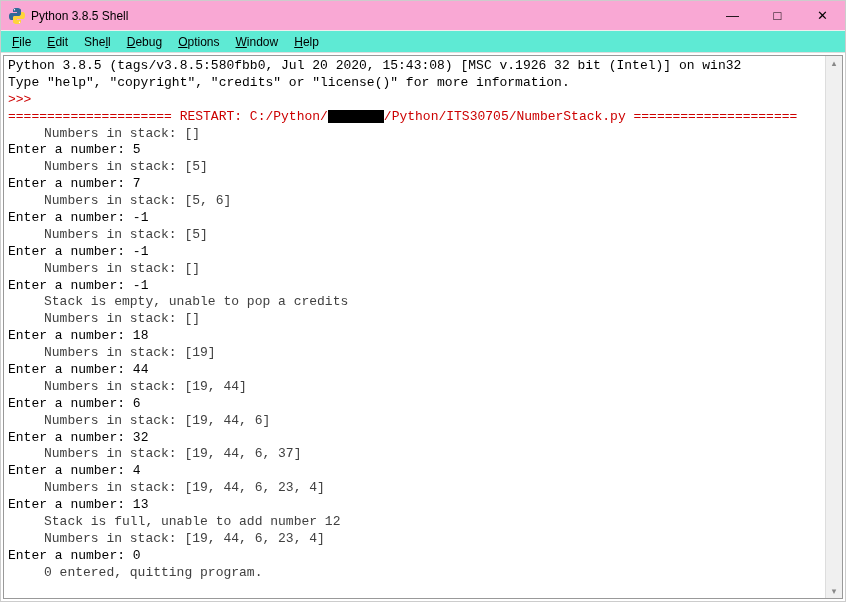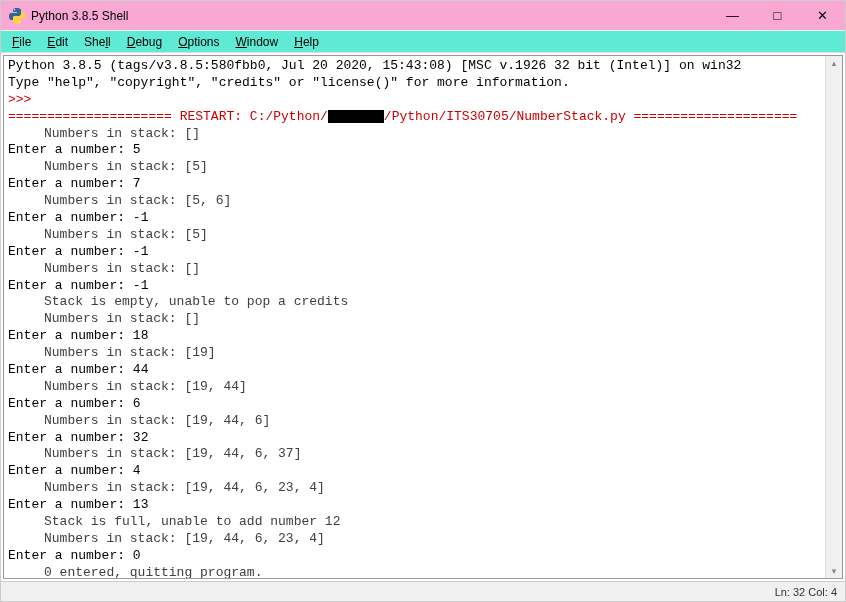--- a/index.html
+++ b/index.html
@@ -179,16 +179,13 @@
 <span class="blue">Numbers in stack: [19, 44, 6, 23, 4]</span>
 <span>Enter a number: </span><span>0</span>
 <span class="blue">0 entered, quitting program.</span>
  </div>
     <div class="scrollbar">
       <span>▴</span>
       <span>▾</span>
     </div>
   </div>
 
-  <div class="statusbar">
-    <span>Ln: 32  Col: 4</span>
-  </div>
 </div>
 
 </body></html>

